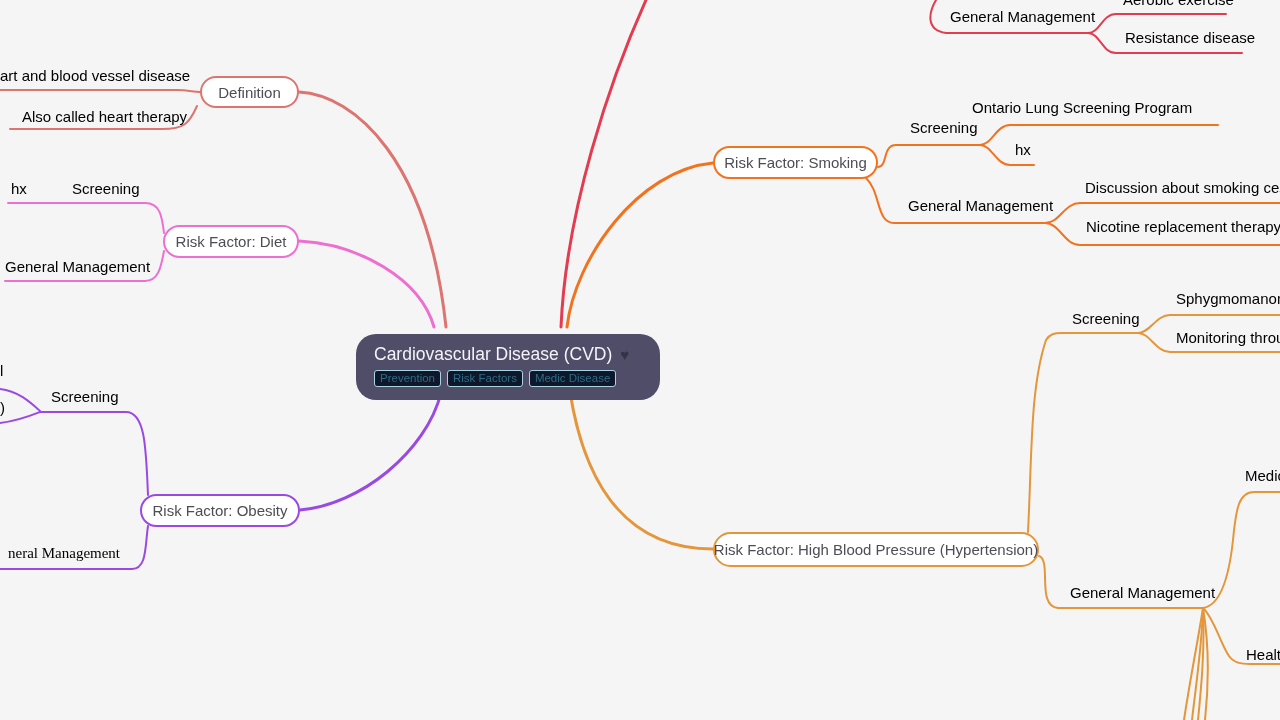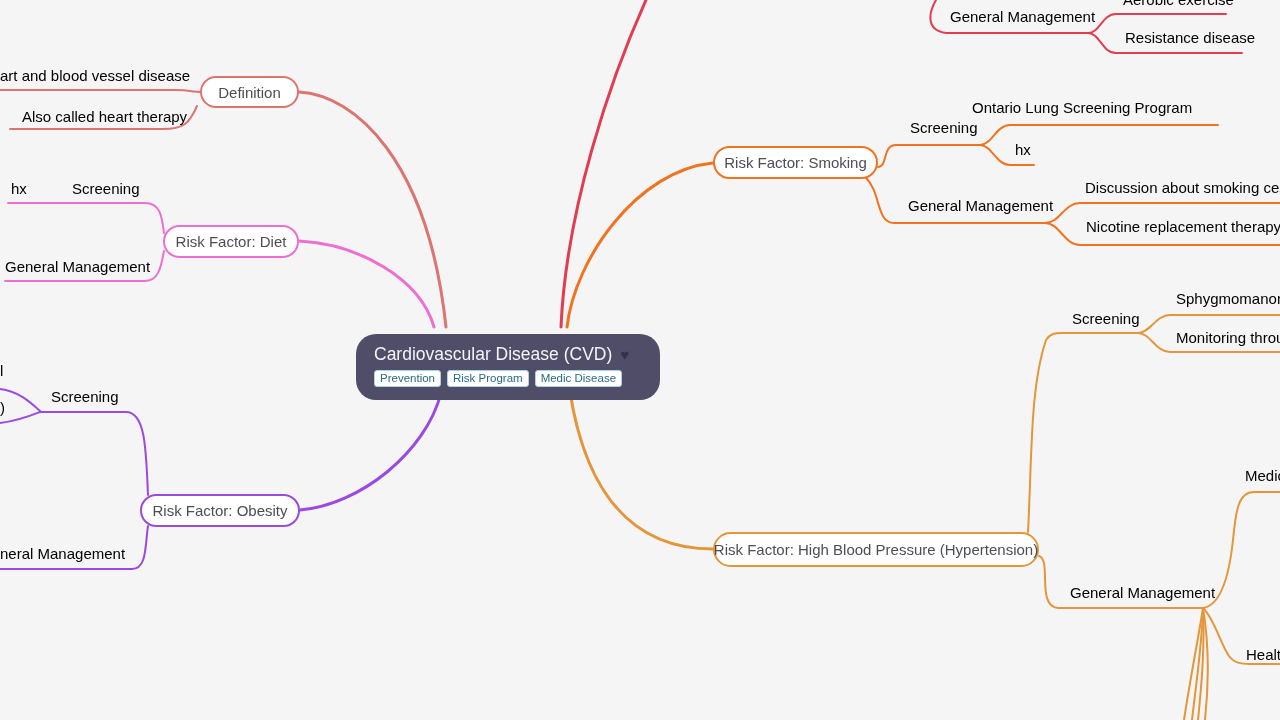--- a/index.html
+++ b/index.html
@@ -28,21 +28,21 @@
     position:absolute;left:356px;top:327px;width:304px;height:66px;
     background:#504d68;border-radius:20px;box-sizing:border-box;
     padding:10px 18px 8px 18px;
     margin-top:7px;
   }
   #central .title-row{display:flex;align-items:center;gap:8px;}
   #central .title{font-size:17.5px;color:#f4f3f7;white-space:nowrap;}
   #central .heart{font-size:15px;color:#353248;line-height:15px;}
   #central .tags{display:flex;gap:6px;margin-top:5px;}
   #central .tag{
-    background:#ffffff;color:#2c6c84;border:1px solid #a9d5e3;
+    background:#0f172a;color:#2c6c84;border:1px solid #a9d5e3;
     font-size:11.5px;line-height:13px;padding:1px 5px;border-radius:3px;white-space:nowrap;
   }
 </style>
 </head>
 <body>
 
 <div id="map">
 
   <svg id="links" width="1280" height="720" viewBox="0 0 1280 720">
     <g fill="none" stroke-linecap="round">
@@ -100,21 +100,21 @@
     </g>
   </svg>
 
   <div id="central">
     <div class="title-row">
       <span class="title">Cardiovascular Disease (CVD)</span>
       <span class="heart">♥</span>
     </div>
     <div class="tags">
       <span class="tag">Prevention</span>
-      <span class="tag">Risk Program</span>
+      <span class="tag">Risk Factors</span>
       <span class="tag">Medic Disease</span>
     </div>
   </div>
 
   <div class="topic def" style="left:200px;top:76px;width:99px;height:32px;">
     <span>Definition</span>
   </div>
   <div class="topic diet" style="left:163px;top:225px;width:136px;height:33px;">
     <span>Risk Factor: Diet</span>
   </div>
@@ -135,21 +135,21 @@
   <div class="lbl" style="left:0px;top:67px;">art and blood vessel disease</div>
   <div class="lbl" style="left:22px;top:108px;">Also called heart therapy</div>
 
   <div class="lbl" style="left:11px;top:180px;">hx</div>
   <div class="lbl" style="left:72px;top:180px;">Screening</div>
   <div class="lbl" style="left:5px;top:258px;">General Management</div>
 
   <div class="lbl" style="left:0px;top:362px;">l</div>
   <div class="lbl" style="left:0px;top:399px;">)</div>
   <div class="lbl" style="left:51px;top:388px;">Screening</div>
-  <div class="lbl" style="left:0px;top:545px;">neral Management</div>
+  <div class="lbl" style="left:8px;top:545px;font-family:Liberation Serif, serif;">neral Management</div>
 
   <div class="lbl" style="left:910px;top:119px;">Screening</div>
   <div class="lbl" style="left:972px;top:99px;">Ontario Lung Screening Program</div>
   <div class="lbl" style="left:1015px;top:141px;">hx</div>
   <div class="lbl" style="left:908px;top:197px;">General Management</div>
   <div class="lbl" style="left:1085px;top:179px;">Discussion about smoking cessat</div>
   <div class="lbl" style="left:1086px;top:218px;">Nicotine replacement therapy (ST</div>
 
   <div class="lbl" style="left:1072px;top:310px;">Screening</div>
   <div class="lbl" style="left:1176px;top:290px;">Sphygmomanom</div>

